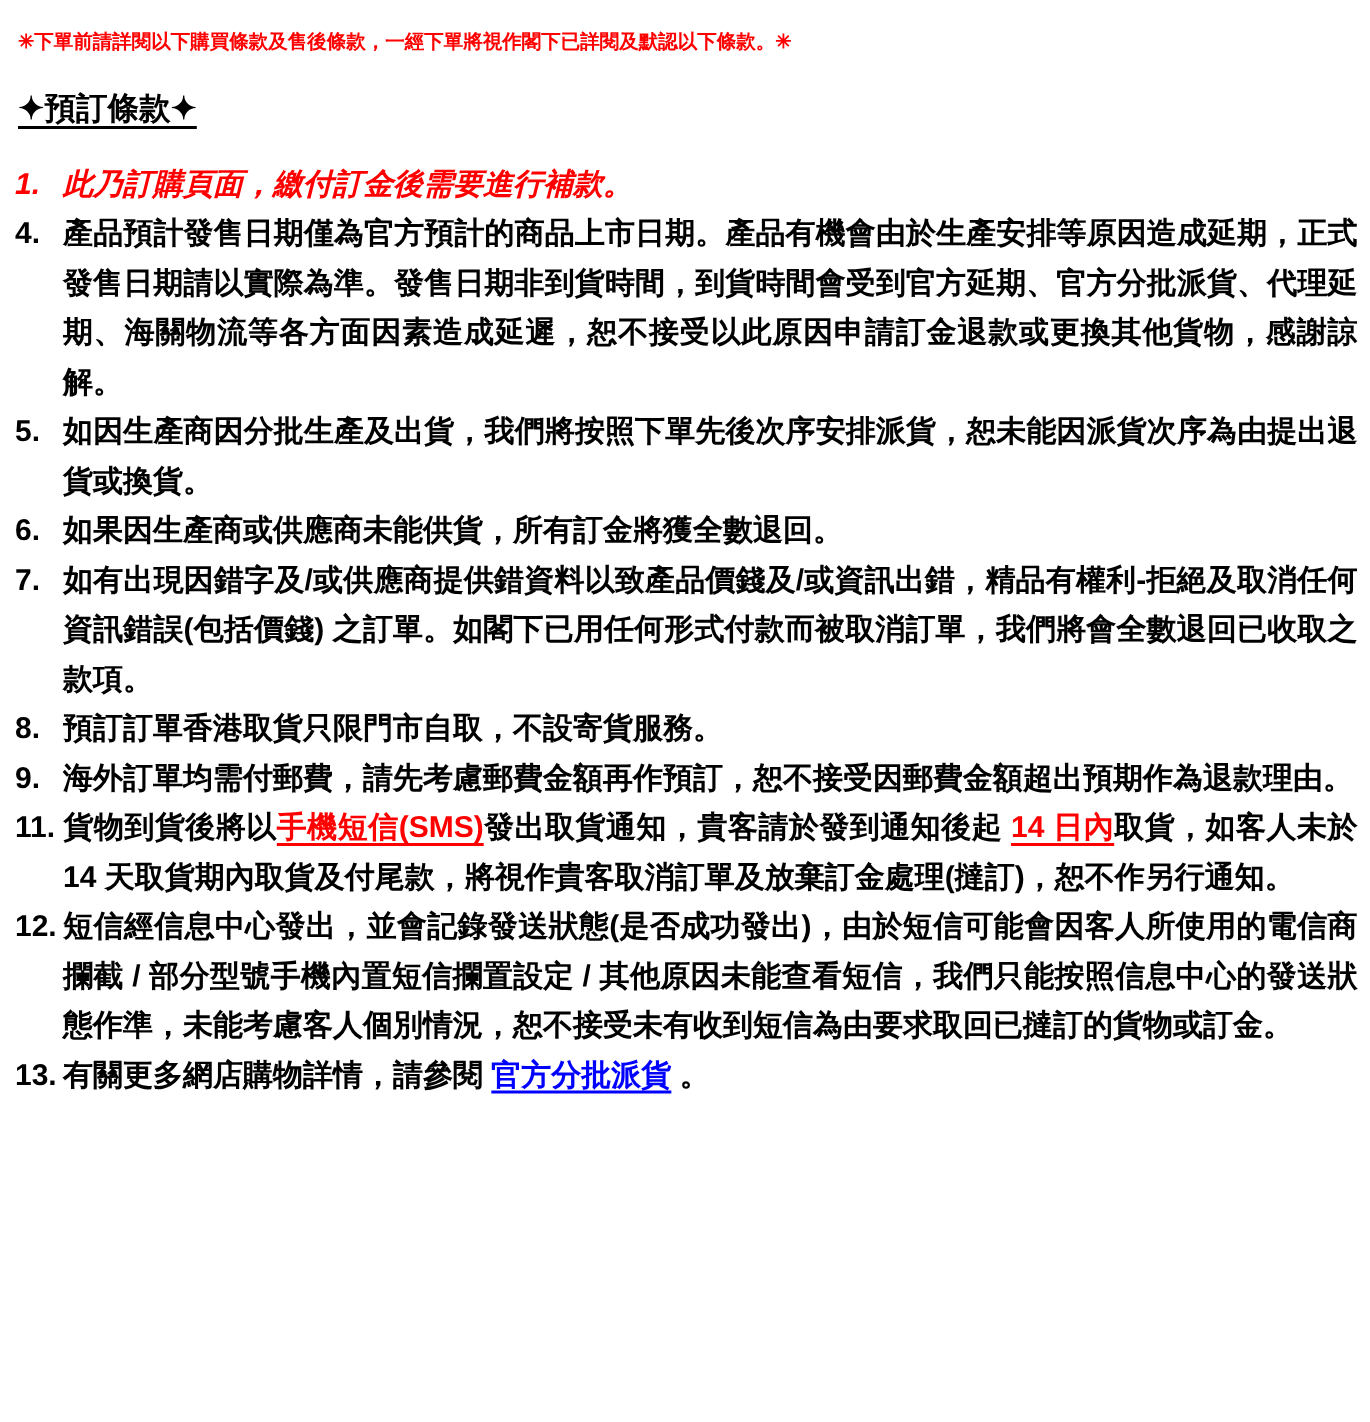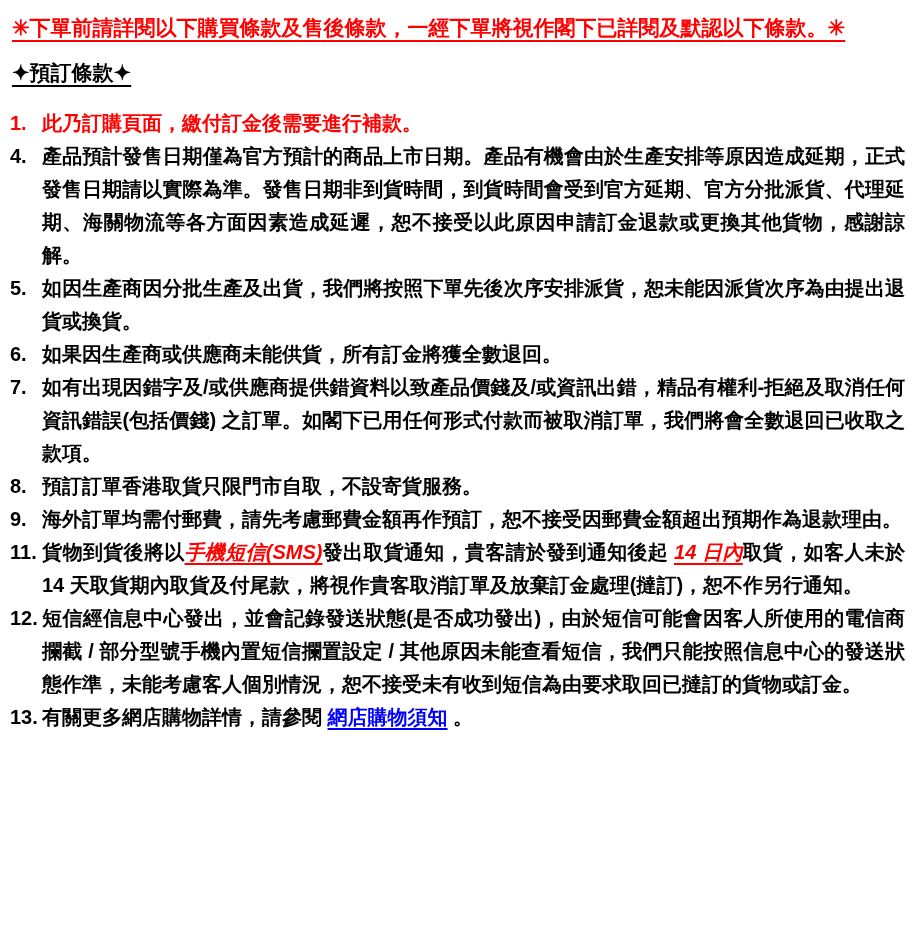--- a/index.html
+++ b/index.html
@@ -10,22 +10,21 @@
     background: #ffffff;
     color: #000000;
     font-family: "Liberation Sans", sans-serif;
     font-weight: 700;
     font-size: 20px;
     line-height: 33px;
     padding: 13px 8px 18px 10px;
   }
   .notice {
     color: var(--red, #ff0000);
-    font-size: 21px;
-    text-decoration: underline;
+    font-size: 13px;
     text-decoration-thickness: 2px;
     text-underline-offset: 5px;
     margin: 0 0 15px 2px;
     line-height: 30px;
   }
   .section-row { margin: 0 0 19px 2px; line-height: 30px; }
   .section-title {
     font-size: 21px;
     text-decoration: underline;
     text-decoration-thickness: 2px;
@@ -44,23 +43,22 @@
   ol.terms li .num {
     display: inline-block;
     width: 32px;
     text-indent: 0;
   }
   .t-red { color: var(--red, #ff0000); }
   .t-underline {
     text-decoration: underline;
     text-decoration-thickness: 2px;
     text-underline-offset: 4px;
-    font-style: italic;
   }
-  .item-red { color: var(--red, #ff0000); }
+  .item-red { color: var(--red, #ff0000); font-style: italic; }
   a.t-link {
     color: var(--link, #0000ff);
     text-decoration: underline;
     text-decoration-thickness: 2px;
     text-underline-offset: 4px;
     cursor: pointer;
   }
 </style>
 </head>
 <body>
@@ -75,15 +73,15 @@
   <ol class="terms">
       <li class="item-red"><span class="num">1.</span><span class="t-red">此乃訂購頁面，繳付訂金後需要進行補款。</span></li>
       <li><span class="num">4.</span><span>產品預計發售日期僅為官方預計的商品上市日期。產品有機會由於生產安排等原因造成延期，正式發售日期請以實際為準。發售日期非到貨時間，到貨時間會受到官方延期、官方分批派貨、代理延期、海關物流等各方面因素造成延遲，恕不接受以此原因申請訂金退款或更換其他貨物，感謝諒解。</span></li>
       <li><span class="num">5.</span><span>如因生產商因分批生產及出貨，我們將按照下單先後次序安排派貨，恕未能因派貨次序為由提出退貨或換貨。</span></li>
       <li><span class="num">6.</span><span>如果因生產商或供應商未能供貨，所有訂金將獲全數退回。</span></li>
       <li><span class="num">7.</span><span>如有出現因錯字及/或供應商提供錯資料以致產品價錢及/或資訊出錯，精品有權利-拒絕及取消任何資訊錯誤(包括價錢) 之訂單。如閣下已用任何形式付款而被取消訂單，我們將會全數退回已收取之款項。</span></li>
       <li><span class="num">8.</span><span>預訂訂單香港取貨只限門市自取，不設寄貨服務。</span></li>
       <li><span class="num">9.</span><span>海外訂單均需付郵費，請先考慮郵費金額再作預訂，恕不接受因郵費金額超出預期作為退款理由。</span></li>
       <li><span class="num">11.</span><span>貨物到貨後將以</span><span class="t-red t-underline">手機短信(SMS)</span><span>發出取貨通知，貴客請於發到通知後起 </span><span class="t-red t-underline">14 日內</span><span>取貨，如客人未於 14 天取貨期內取貨及付尾款，將視作貴客取消訂單及放棄訂金處理(撻訂)，恕不作另行通知。</span></li>
       <li><span class="num">12.</span><span>短信經信息中心發出，並會記錄發送狀態(是否成功發出)，由於短信可能會因客人所使用的電信商攔截 / 部分型號手機內置短信攔置設定 / 其他原因未能查看短信，我們只能按照信息中心的發送狀態作準，未能考慮客人個別情況，恕不接受未有收到短信為由要求取回已撻訂的貨物或訂金。</span></li>
-      <li><span class="num">13.</span><span>有關更多網店購物詳情，請參閱 </span><a href="#" class="t-link">網店購物須知</a><span> 。</span></li>
+      <li><span class="num">13.</span><span>有關更多網店購物詳情，請參閱 </span><a href="#" class="t-link">官方分批派貨</a><span> 。</span></li>
     </ol>
 </div>
 
 </body></html>

